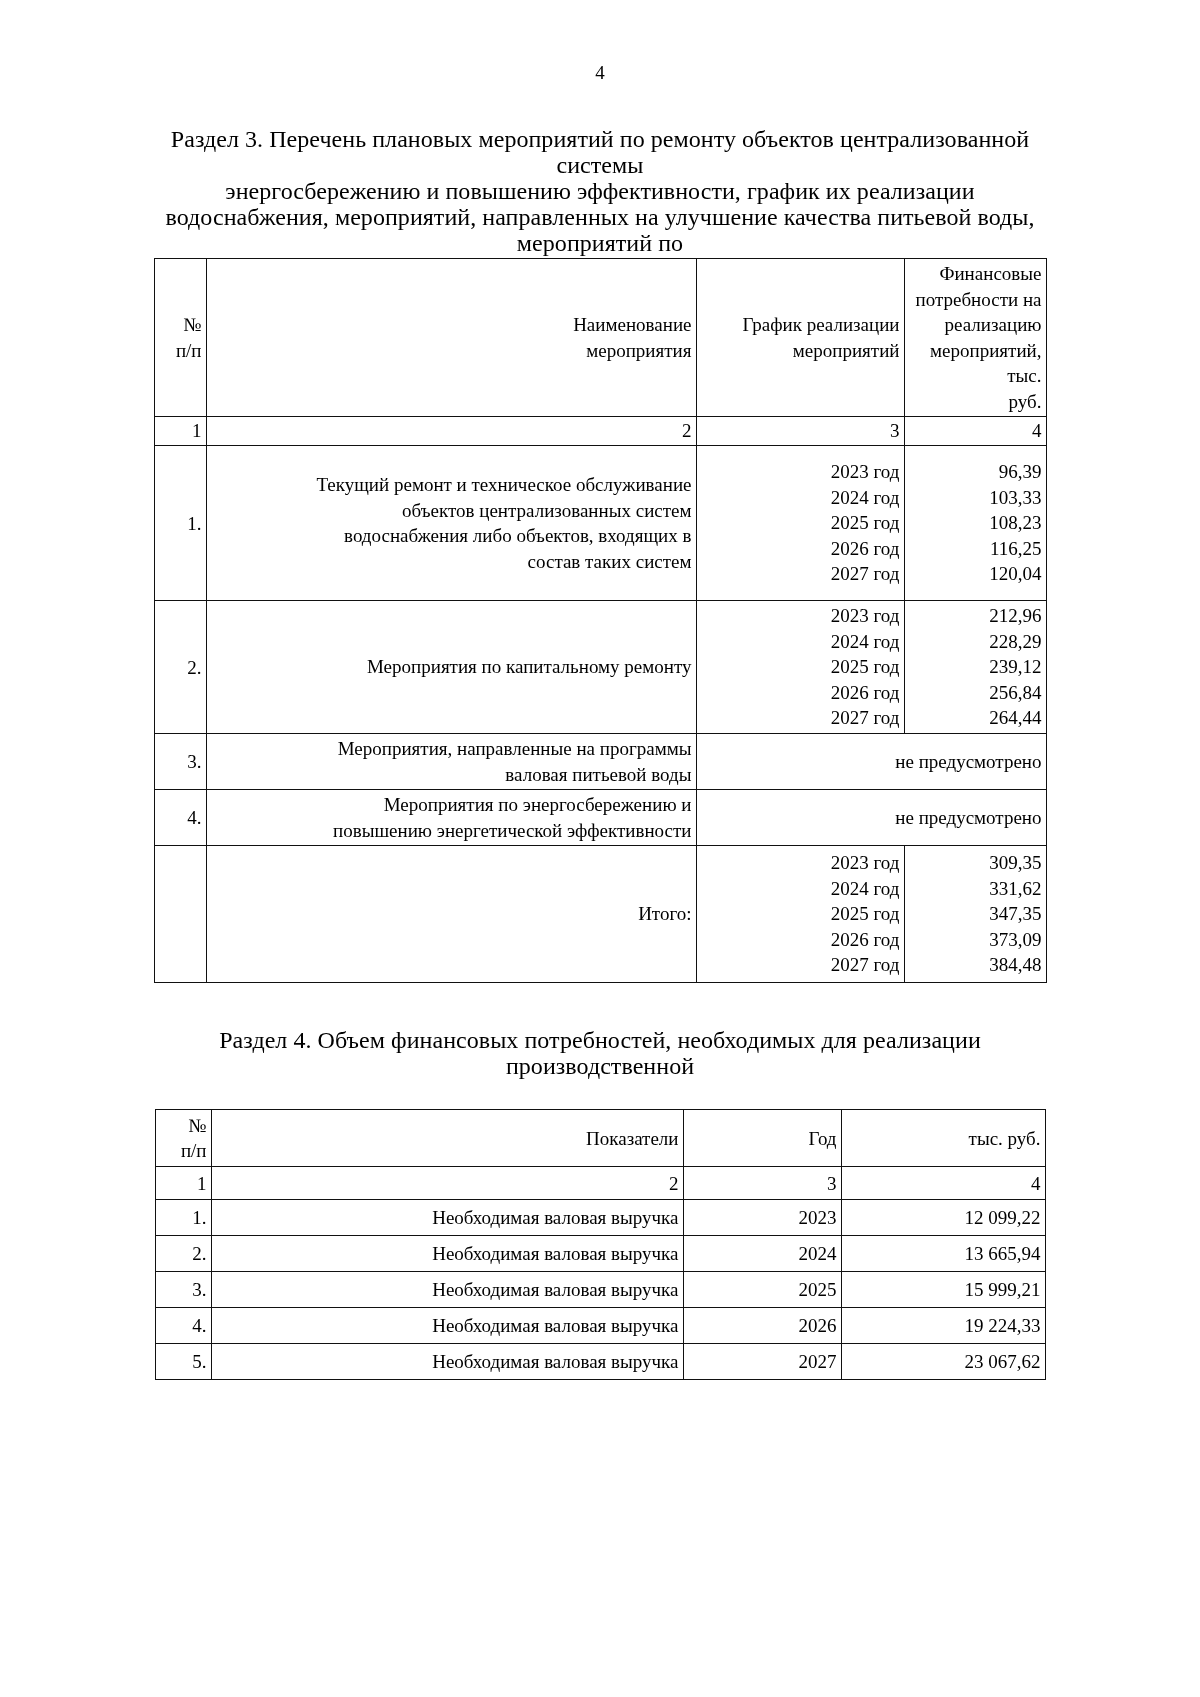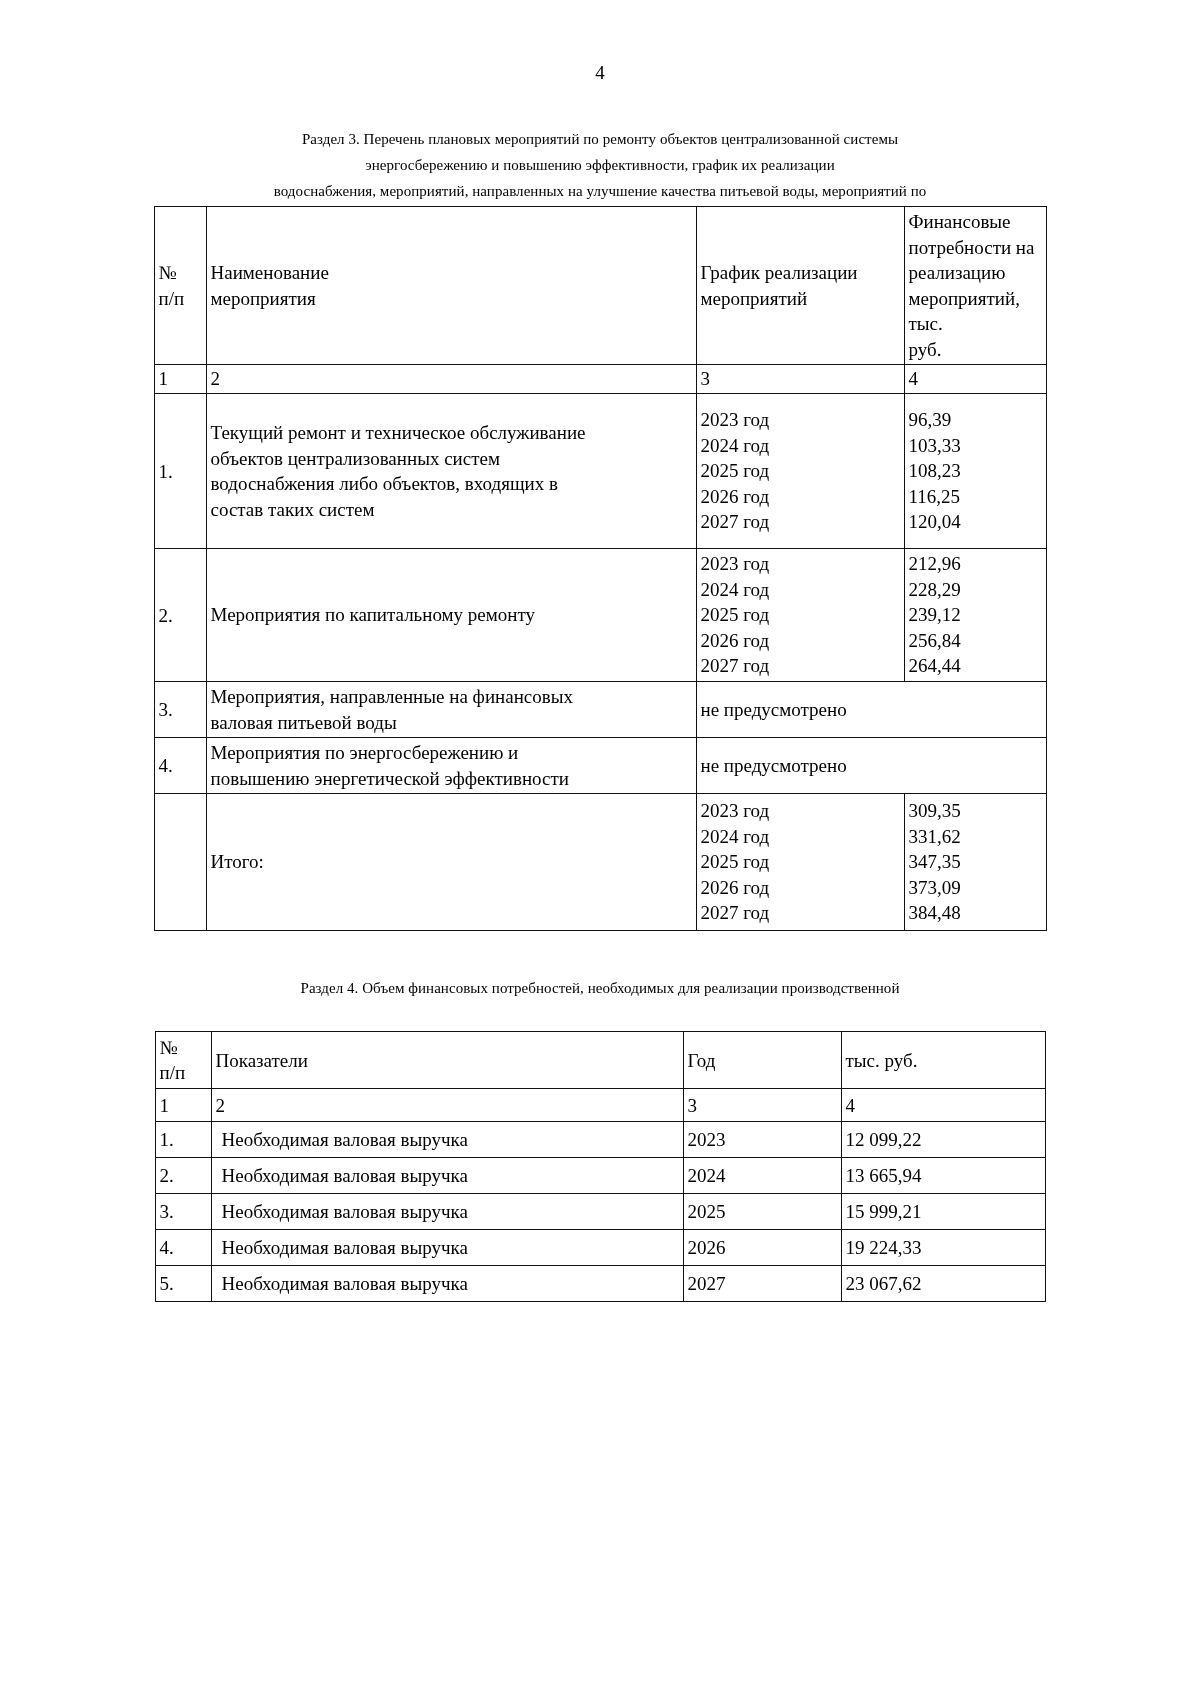--- a/index.html
+++ b/index.html
@@ -25,21 +25,21 @@
   .page-number {
     text-align: center;
     font-size: 19px;
     margin-top: 62px;
     letter-spacing: 0.2px;
   }
   .section-heading {
     width: 880px;
     margin: 0 auto;
     text-align: center;
-    font-size: 15px;
+    font-size: 24px;
     line-height: 26px;
     letter-spacing: 0.05px;
   }
   #heading-3 {
     margin-top: 42px;
     width: 895px;
   }
   #heading-4 {
     margin-top: 44px;
     width: 900px;
@@ -48,21 +48,21 @@
     border-collapse: collapse;
     margin: 0 auto;
     table-layout: fixed;
     font-size: 19px;
     line-height: 25px;
   }
   table.doc-table td {
     border: 1.4px solid #111111;
     padding: 2px 4px;
     vertical-align: middle;
-    text-align: left;
+    text-align: right;
   }
   #table-3 {
     width: 892px;
     margin-top: 2px;
   }
   #table-4 {
     width: 890px;
     margin-top: 30px;
   }
   .col-num   { width: 52px; }
@@ -210,21 +210,21 @@
           <span class="stack">228,29</span>
           <span class="stack">239,12</span>
           <span class="stack">256,84</span>
           <span class="stack">264,44</span>
         </td>
       </tr>
 
       <tr class="row-short">
         <td class="num-cell">3.</td>
         <td class="cell-name">
-          <span class="stack">Мероприятия, направленные на финансовых</span>
+          <span class="stack">Мероприятия, направленные на программы</span>
           <span class="stack">валовая питьевой воды</span>
         </td>
         <td colspan="2">не предусмотрено</td>
       </tr>
 
       <tr class="row-short">
         <td class="num-cell">4.</td>
         <td class="cell-name">
           <span class="stack">Мероприятия по энергосбережению и</span>
           <span class="stack">повышению энергетической эффективности</span>

